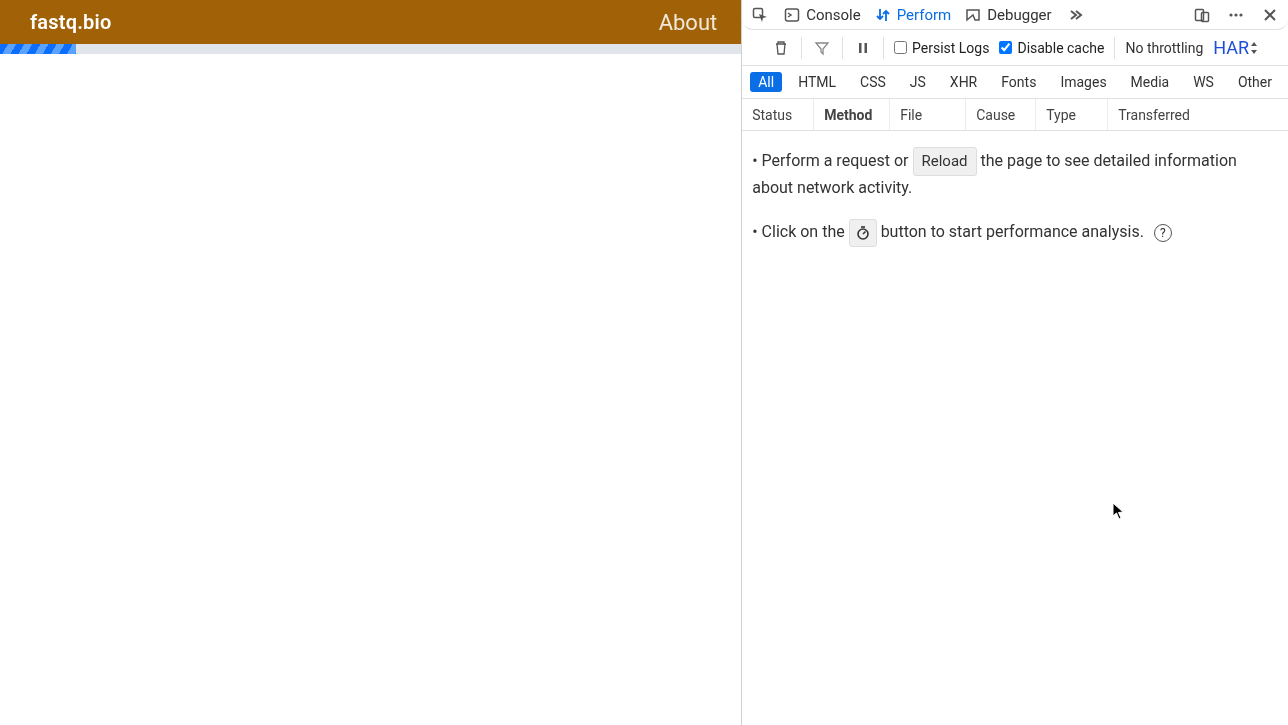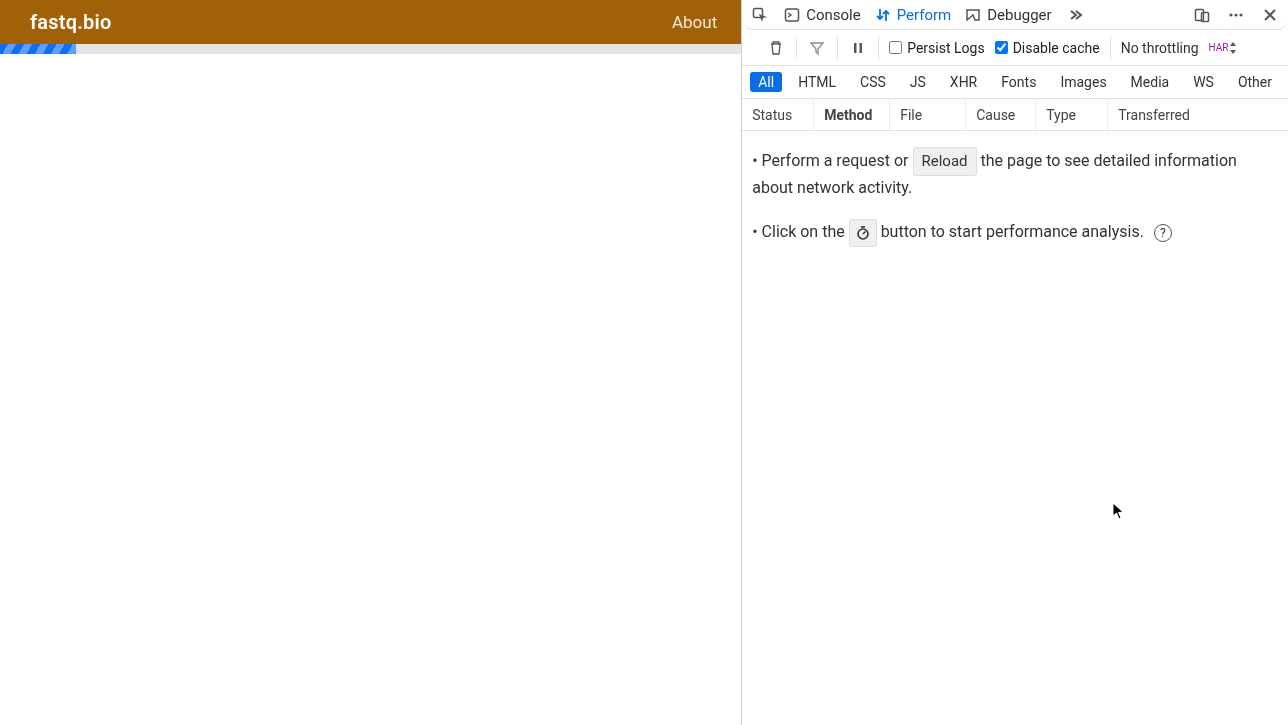--- a/index.html
+++ b/index.html
@@ -3,43 +3,43 @@
 <meta charset="utf-8">
 <style>
   * { box-sizing: border-box; margin: 0; padding: 0; }
   html, body { width: 1288px; height: 725px; font-family: -apple-system, BlinkMacSystemFont, "Segoe UI", Roboto, sans-serif; overflow: hidden; }
   body { display: flex; }
 
   
   .page { width: 772px; height: 725px; position: relative; background: #fff; }
   .page-header { height: 44px; background: #a16207; display: flex; align-items: center; justify-content: space-between; padding: 0 24px 0 30px; }
   .brand { color: #fff; font-size: 20px; font-weight: 600; letter-spacing: 0.2px; }
-  .about { color: rgba(255,255,255,0.85); font-size: 17px; }
+  .about { color: rgba(255,255,255,0.85); font-size: 22px; }
 
   .progress { height: 10px; background: #e1e4e8; position: relative; overflow: hidden; }
   .progress-bar { position: absolute; left: 0; top: 0; height: 100%; width: 76px; background: repeating-linear-gradient(120deg,#0d6efd 0 7px,#5aa2ff 7px 14px); }
 
   
   .devtools { flex: 1; height: 725px; border-left: 1px solid #d0d0d0; display: flex; flex-direction: column; background: #fff; color: #222; }
 
   .dt-tabs { height: 30px; display: flex; align-items: center; padding: 0 8px; gap: 14px; border-bottom: 1px solid #e1e1e1; border-radius: 11px; }
   .dt-tab { display: flex; align-items: center; gap: 6px; font-size: 15px; color: #333; cursor: pointer; }
   .dt-tab.active { color: #0a6ee6; }
   .dt-tab svg { width: 16px; height: 16px; }
   .dt-tab.active svg { stroke: #0a6ee6; }
   .dt-tabs .spacer { flex: 1; }
   .icon-btn { display: inline-flex; align-items: center; justify-content: center; width: 20px; height: 20px; cursor: pointer; color: #555; }
   .icon-btn svg { width: 16px; height: 16px; }
 
-  .dt-toolbar { height: 36px; display: flex; align-items: center; padding: 0 24px; gap: 10px; border-bottom: 1px solid #e1e1e1; font-size: 14px; }
+  .dt-toolbar { height: 36px; display: flex; align-items: center; padding: 0 24px; gap: 10px; border-bottom: 1px solid #e1e1e1; font-size: 14px; justify-content: center; }
   .sep { width: 1px; height: 22px; background: #e0e0e0; }
   .checkbox { display: flex; align-items: center; gap: 5px; }
   .checkbox input { width: 13px; height: 13px; }
   .throttle { font-size: 14px; color: #333; white-space: nowrap; overflow: hidden; max-width: 90px; }
-  .har { font-size: 10px; color: #a21caf; display: flex; align-items: center; }
+  .har { font-size: 18px; color: #1d4ed8; display: flex; align-items: center; }
 
   .dt-filters { display: flex; align-items: center; gap: 8px; padding: 6px 8px; border-bottom: 1px solid #e1e1e1; }
   .pill { font-size: 14px; padding: 2px 8px; border-radius: 3px; cursor: pointer; color: #333; }
   .pill.active { background: #0a6ee6; color: #fff; }
 
   .dt-headers { display: flex; height: 32px; align-items: center; border-bottom: 1px solid #e1e1e1; font-size: 14px; color: #444; }
   .dt-headers .col { padding: 0 10px; border-right: 1px solid #ececec; height: 100%; display: flex; align-items: center; }
   .col-status { width: 72px; }
   .col-method { width: 76px; font-weight: bold; }
   .col-file { width: 76px; }

